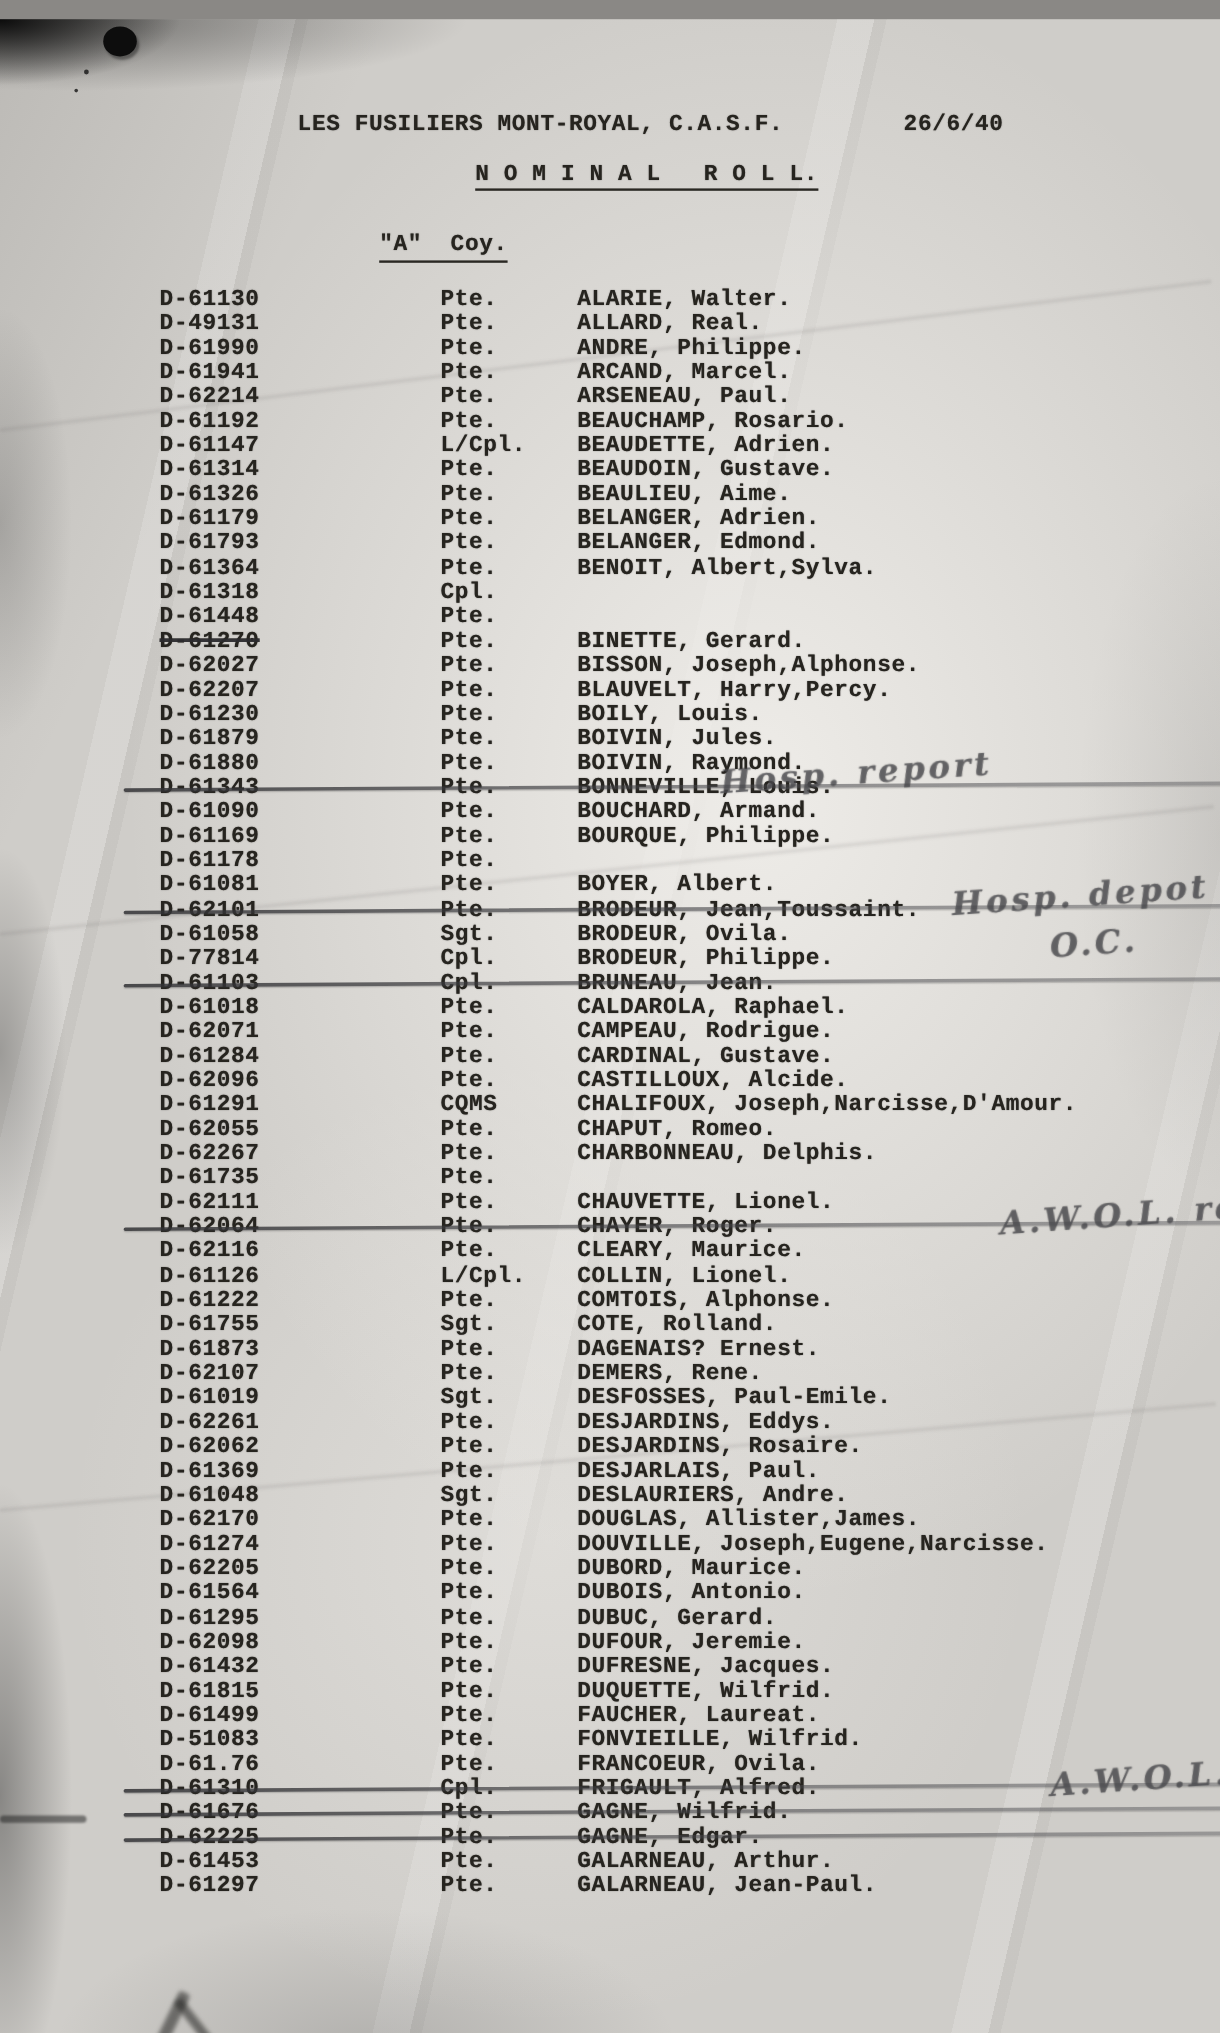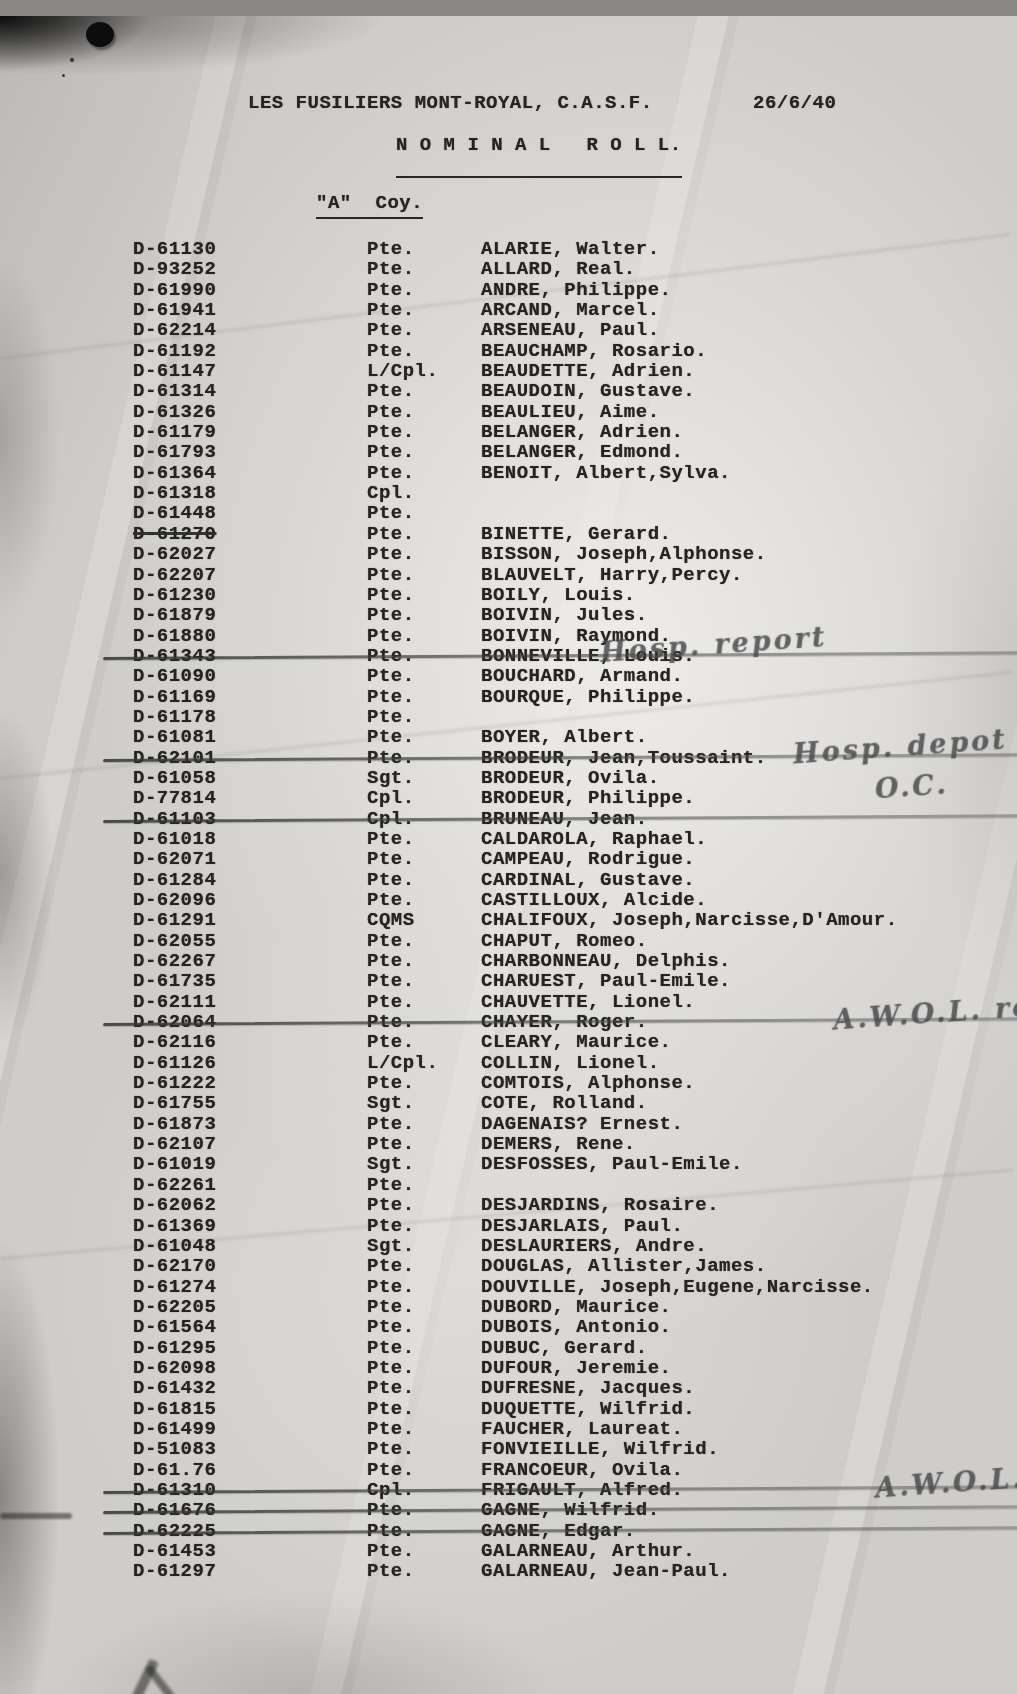--- a/index.html
+++ b/index.html
@@ -23,21 +23,21 @@
       linear-gradient(115deg, rgba(120,118,114,.22) 0%, rgba(120,118,114,0) 18%),
       repeating-linear-gradient(103deg,
         rgba(255,255,255,0) 0 210px, rgba(255,255,255,.16) 210px 240px,
         rgba(110,108,104,.07) 240px 250px, rgba(255,255,255,0) 250px 470px);
   }
   .crease{position:absolute;pointer-events:none;background:linear-gradient(to bottom,rgba(105,103,99,.0),rgba(105,103,99,.18),rgba(105,103,99,0));height:5px;filter:blur(1px);}
   
   .typed{color:#26241f;font-weight:700;text-shadow:0 0 1px rgba(30,28,24,.65);letter-spacing:.5px;white-space:pre;}
   .unit-title{position:absolute;left:248px;top:76px;font-size:19px;}
   .doc-date{position:absolute;left:753px;top:76px;font-size:19px;}
-  .roll-title{position:absolute;left:396px;top:118px;font-size:19px;border-bottom:2.5px solid #2a2823;padding-bottom:20px;}
+  .roll-title{position:absolute;left:396px;top:118px;font-size:19px;border-bottom:2.5px solid #2a2823;padding-bottom:1px;}
   .company{position:absolute;left:316px;top:176px;font-size:19px;border-bottom:2.5px solid #2a2823;padding-bottom:3px;}
   
   .roster{position:absolute;left:133px;top:222px;right:0;}
   .row{position:relative;height:20.35px;font-size:19px;display:flex;align-items:flex-start;}
   .row .col{display:block;}
   .col-num{width:234px;}
   .col-rank{width:114px;}
   .col-name{flex:1;}
   .strike-num .col-num .t{text-decoration:line-through;text-decoration-thickness:2.5px;text-decoration-color:rgba(45,45,48,.85);}
   .strike-line{
@@ -79,21 +79,21 @@
   <div class="typed roll-title">N O M I N A L   R O L L.</div>
   <div class="typed company">"A"  Coy.</div>
 
   <div class="roster">
       <div class="row typed">
       <span class="col col-num"><span class="t">D-61130</span></span>
       <span class="col col-rank"><span class="t">Pte.</span></span>
       <span class="col col-name"><span class="t">ALARIE, Walter.</span></span>
     </div>
       <div class="row typed">
-      <span class="col col-num"><span class="t">D-93252</span></span>
+      <span class="col col-num"><span class="t">D-49131</span></span>
       <span class="col col-rank"><span class="t">Pte.</span></span>
       <span class="col col-name"><span class="t">ALLARD, Real.</span></span>
     </div>
       <div class="row typed">
       <span class="col col-num"><span class="t">D-61990</span></span>
       <span class="col col-rank"><span class="t">Pte.</span></span>
       <span class="col col-name"><span class="t">ANDRE, Philippe.</span></span>
     </div>
       <div class="row typed">
       <span class="col col-num"><span class="t">D-61941</span></span>
@@ -253,21 +253,20 @@
       <span class="col col-name"><span class="t">CHAPUT, Romeo.</span></span>
     </div>
       <div class="row typed">
       <span class="col col-num"><span class="t">D-62267</span></span>
       <span class="col col-rank"><span class="t">Pte.</span></span>
       <span class="col col-name"><span class="t">CHARBONNEAU, Delphis.</span></span>
     </div>
       <div class="row typed">
       <span class="col col-num"><span class="t">D-61735</span></span>
       <span class="col col-rank"><span class="t">Pte.</span></span>
-      <span class="col col-name"><span class="t">CHARUEST, Paul-Emile.</span></span>
     </div>
       <div class="row typed">
       <span class="col col-num"><span class="t">D-62111</span></span>
       <span class="col col-rank"><span class="t">Pte.</span></span>
       <span class="col col-name"><span class="t">CHAUVETTE, Lionel.</span></span>
     </div>
       <div class="row typed">
       <span class="col col-num"><span class="t">D-62064</span></span>
       <span class="col col-rank"><span class="t">Pte.</span></span>
       <span class="col col-name"><span class="t">CHAYER, Roger.</span></span>
@@ -303,20 +302,21 @@
       <span class="col col-name"><span class="t">DEMERS, Rene.</span></span>
     </div>
       <div class="row typed">
       <span class="col col-num"><span class="t">D-61019</span></span>
       <span class="col col-rank"><span class="t">Sgt.</span></span>
       <span class="col col-name"><span class="t">DESFOSSES, Paul-Emile.</span></span>
     </div>
       <div class="row typed">
       <span class="col col-num"><span class="t">D-62261</span></span>
       <span class="col col-rank"><span class="t">Pte.</span></span>
+      <span class="col col-name"><span class="t">DESJARDINS, Eddys.</span></span>
     </div>
       <div class="row typed">
       <span class="col col-num"><span class="t">D-62062</span></span>
       <span class="col col-rank"><span class="t">Pte.</span></span>
       <span class="col col-name"><span class="t">DESJARDINS, Rosaire.</span></span>
     </div>
       <div class="row typed">
       <span class="col col-num"><span class="t">D-61369</span></span>
       <span class="col col-rank"><span class="t">Pte.</span></span>
       <span class="col col-name"><span class="t">DESJARLAIS, Paul.</span></span>

